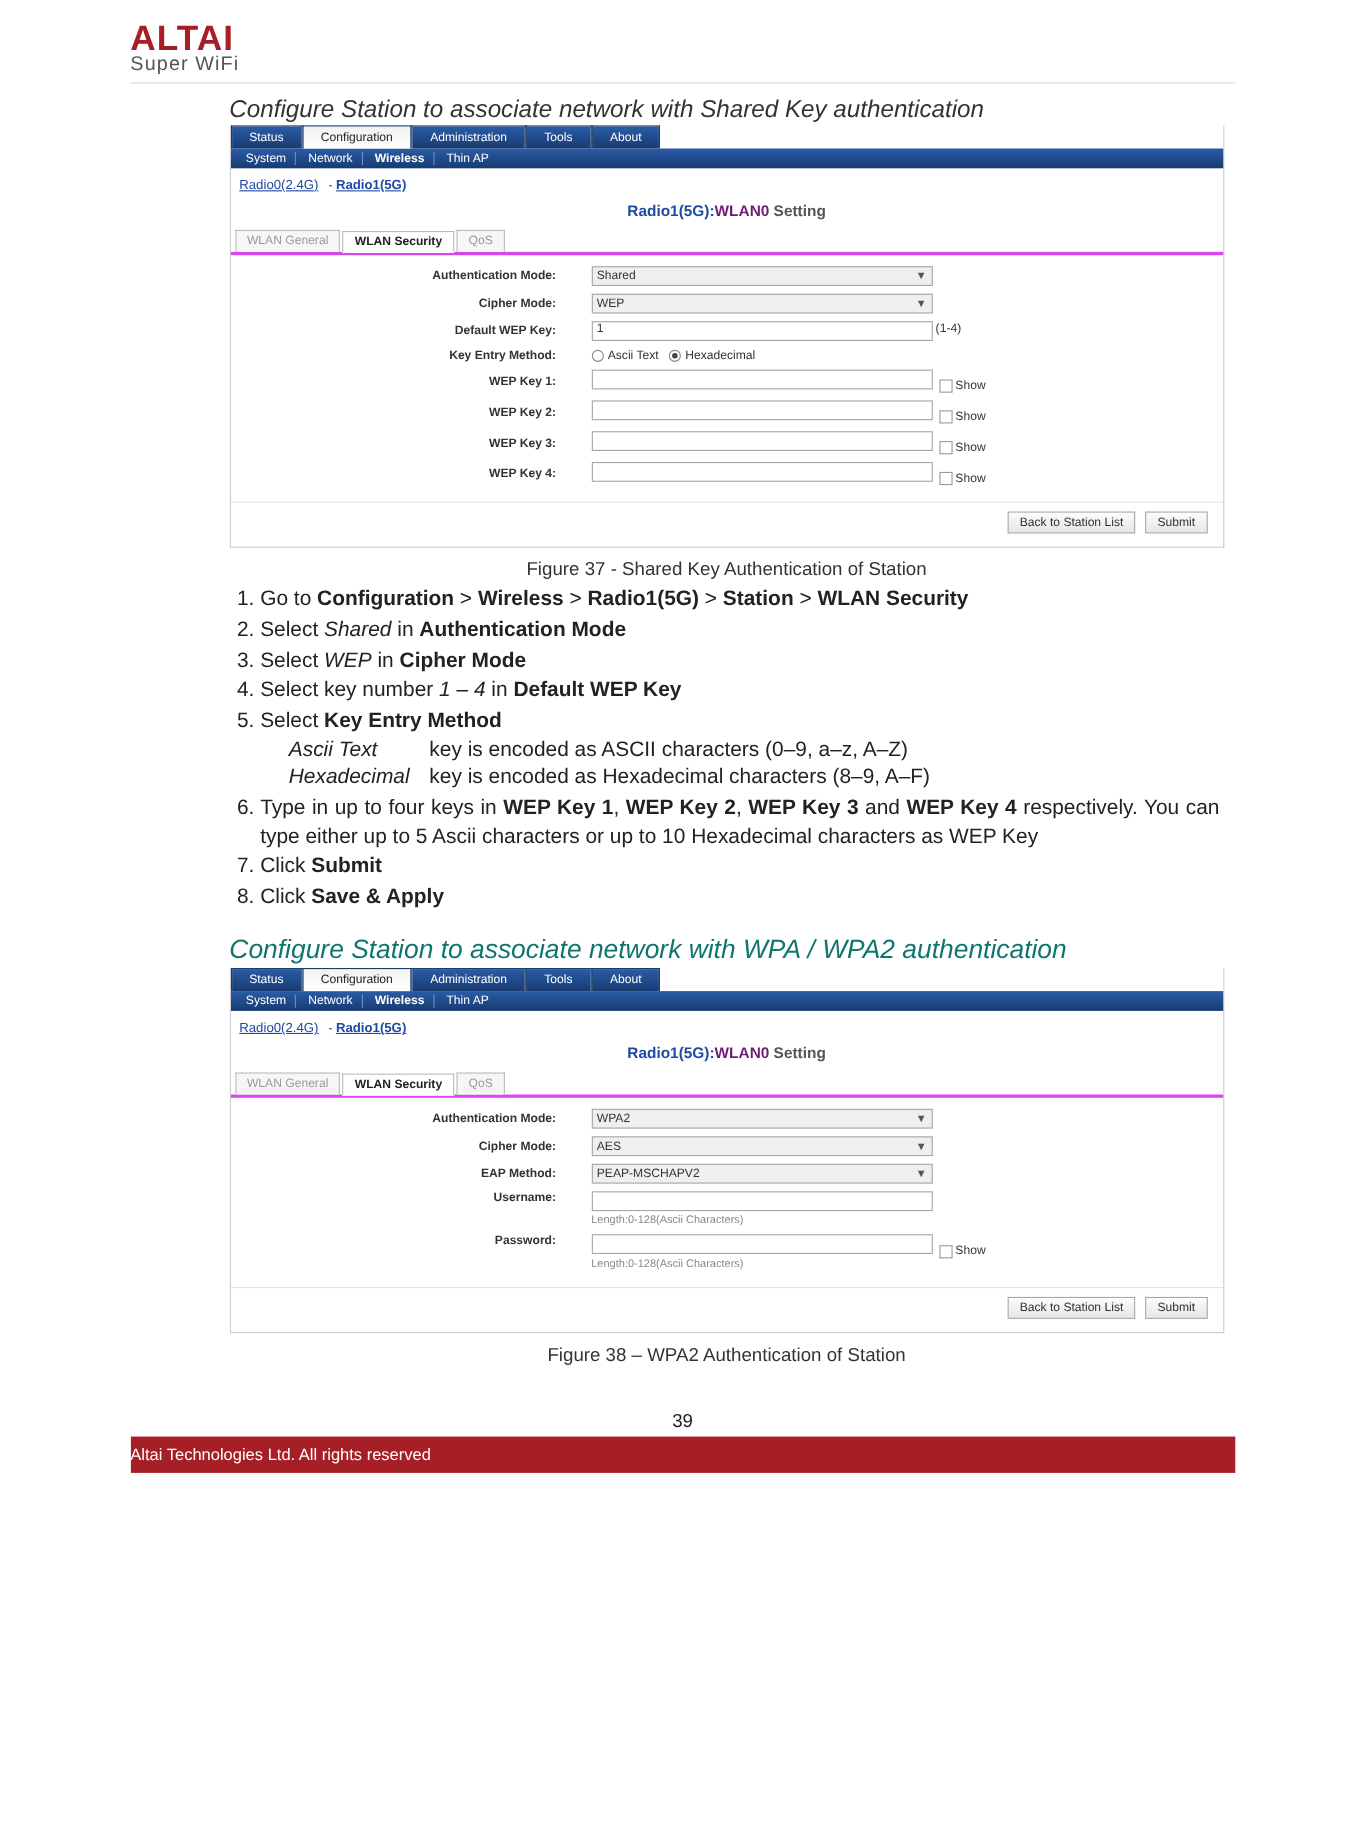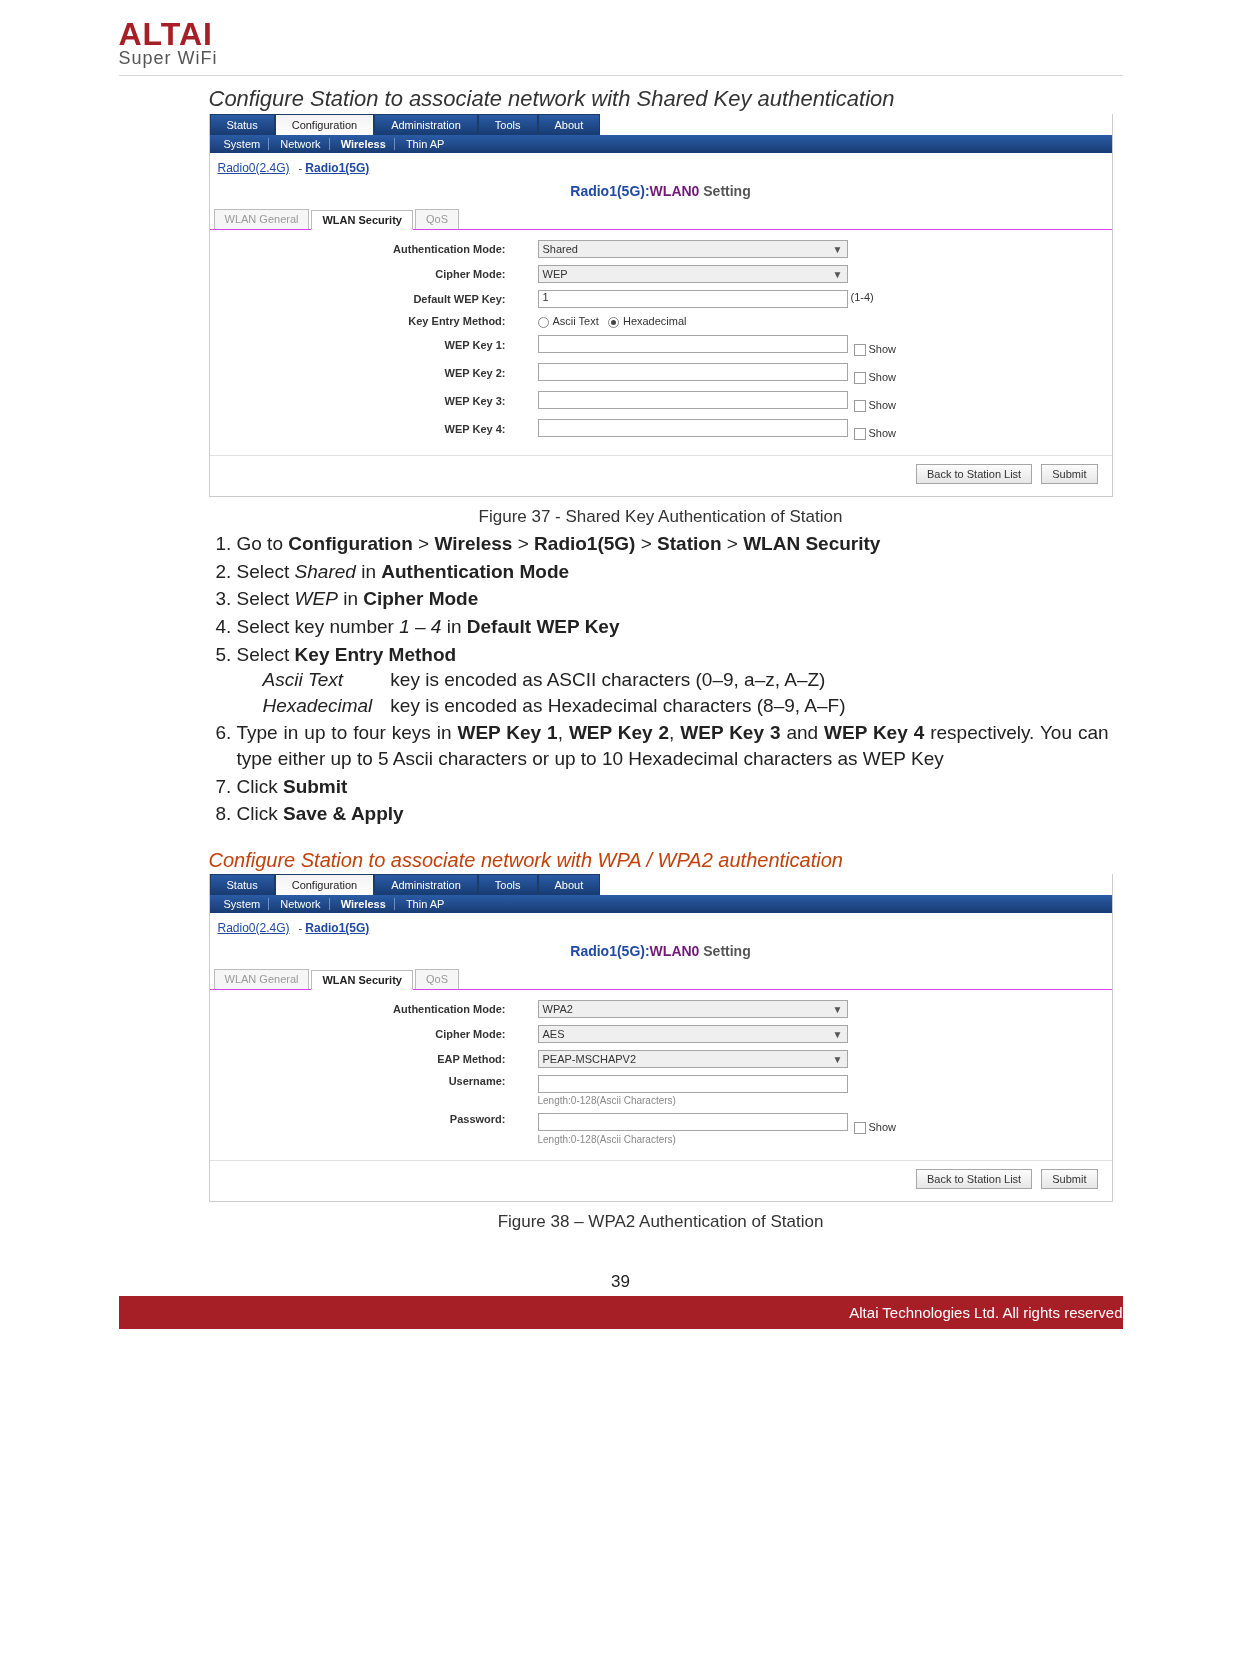--- a/index.html
+++ b/index.html
@@ -7,37 +7,37 @@
   .page { width:1004px; margin:0 auto; padding:18px 0 0 0; }
   .hdr { display:flex; justify-content:space-between; align-items:flex-start; padding:0 0 6px 0; border-bottom:1px solid #d8d8d8; }
   .logo { }
   .logo-top { font-size:32px; font-weight:700; color:#A61F27; letter-spacing:1px; line-height:1; }
   .logo-sub { font-size:18px; color:#555; text-align:right; margin-top:-2px; letter-spacing:1px; }
   .hdr-right { text-align:right; }
   .hdr-prod { color:#A61F27; font-size:22px; font-weight:600; }
   .hdr-guide { color:#555; font-size:26px; }
   .body { padding-left:90px; padding-right:10px; }
   .subhead { font-style:italic; color:#333; font-size:22px; margin-top:10px; }
-  .subhead2 { font-style:italic; color:#c2410c; font-size:20px; margin-top:22px; text-align:justify; }
+  .subhead2 { font-style:italic; color:#0f766e; font-size:24px; margin-top:22px; text-align:justify; }
   .screenshot { border:1px solid #ccc; border-top:none; font-family:Arial,Helvetica,sans-serif; font-size:11px; color:#333; margin-top:2px; }
   .tabs1 { display:flex; background:#fff;text-align:right; }
   .tabs1 .tab { padding:4px 16px; font-size:11px; border:1px solid #1b3c6a; border-bottom:none; margin-right:0; color:#fff; background:linear-gradient(#2a5ca6,#183b72); }
   .tabs1 .tab.active { background:linear-gradient(#f2f2f2,#ffffff); color:#222; border-top:1px solid #1b3c6a; }
   .bar2 { background:linear-gradient(#2a5ca6,#183b72); color:#fff; padding:3px 6px; font-size:11px; }
   .bar2 span { padding:0 8px; border-right:1px solid #6e8fc2; }
   .bar2 span:last-child { border-right:none; }
   .bar2 .act { font-weight:bold; }
   .radio-links { padding:8px 8px 4px 8px; }
   .radio-links a { color:#1e49a5; font-size:12px; text-decoration:underline; margin-right:6px; }
   .radio-links .cur { font-weight:bold; text-decoration:underline; }
   .panel-title { text-align:center; font-size:14px; font-weight:bold; padding:4px 0 10px 0; }
   .panel-title .p1 { color:#1e49a5; }
   .panel-title .p2 { color:#701a75; }
   .panel-title .p3 { color:#555; }
-  .subtabs { display:flex; border-bottom:1px solid #d946ef; padding-left:4px; }
+  .subtabs { display:flex; border-bottom:3px solid #d946ef; padding-left:4px; }
   .subtabs .st { padding:3px 10px 3px 10px; border:1px solid #bbb; border-bottom:none; margin-right:2px; font-size:11px; background:#f6f6f6; color:#999; }
   .subtabs .st.cur { background:#fff; color:#222; font-weight:600; border-bottom:1px solid #fff; position:relative; top:1px; }
   .form { padding:10px 14px 8px 14px; }
   .row { display:flex; align-items:center; margin-bottom:7px;gap:24px; }
   .row .lbl { width:290px; text-align:right; font-weight:bold; font-size:11px; padding-right:8px; }
   .row .ctl { }
   .fake-select { display:inline-flex; width:310px; height:18px; border:1px solid #a6a6a6; background:#efefef; align-items:center; padding:0 4px; font-size:11px; justify-content:space-between; }
   .fake-select .ar { font-size:10px; color:#555; }
   .fake-input { display:inline-block; width:310px; height:18px; border:1px solid #a6a6a6; background:#fff; font-size:11px; padding:0 4px; }
   .hint-small { font-size:10px; color:#888; }
@@ -48,21 +48,21 @@
   .fake-btn { display:inline-block; border:1px solid #a6a6a6; background:linear-gradient(#fcfcfc,#e6e6e6); padding:3px 10px; font-size:11px; margin-left:6px; }
   .caption { text-align:center; font-size:17px; color:#333; margin:10px 0 4px 0; }
   ol.steps { margin:0 0 0 0; padding-left:28px; font-size:19px; line-height:1.35; }
   ol.steps li { margin-bottom:2px; text-align:justify; padding-right:4px;}
   .b { font-weight:700; }
   .i { font-style:italic; }
   .sublist { display:table; margin-left:26px; }
   .sublist .srow { display:table-row; }
   .sublist .srow > span { display:table-cell; padding-right:18px; vertical-align:top; }
   .pgnum { text-align:center; font-size:17px; margin-top:40px; }
-  .footer { background:#A61F27; color:#fff; text-align:right; font-size:15px; padding:8px 0; width:1004px; margin:4px auto 0 auto; }
+  .footer { background:#A61F27; color:#fff; text-align:left; font-size:15px; padding:8px 0; width:1004px; margin:4px auto 0 auto; }
 </style>
 </head>
 <body>
 
 <div class="page">
   <div class="hdr">
     <div class="logo">
       <div class="logo-top">ALTAI</div>
       <div class="logo-sub">Super WiFi</div>
     </div>

